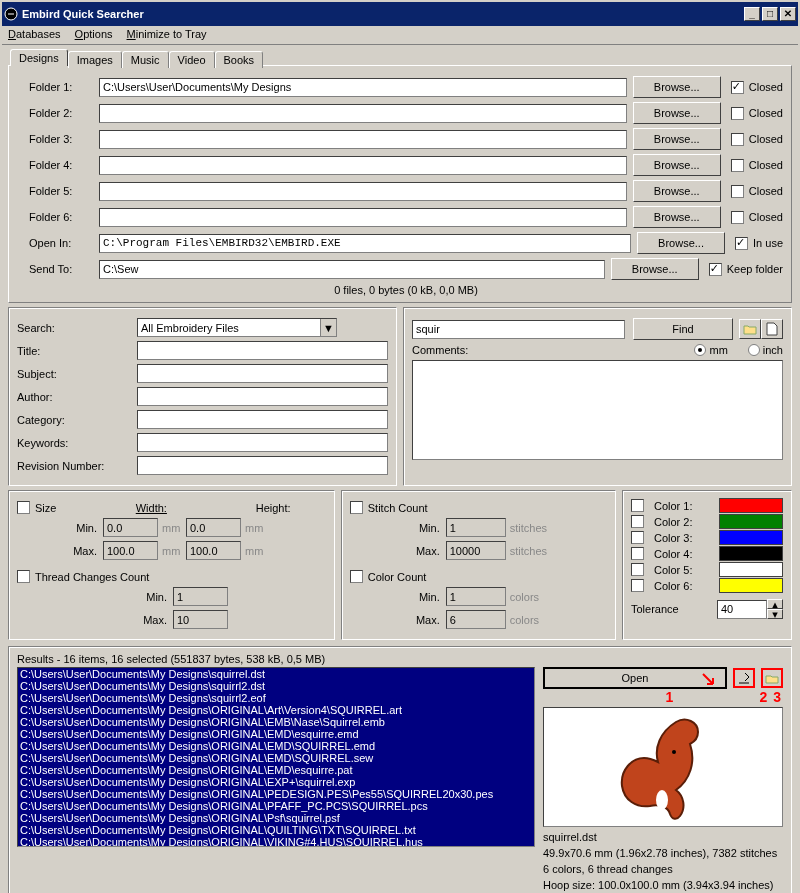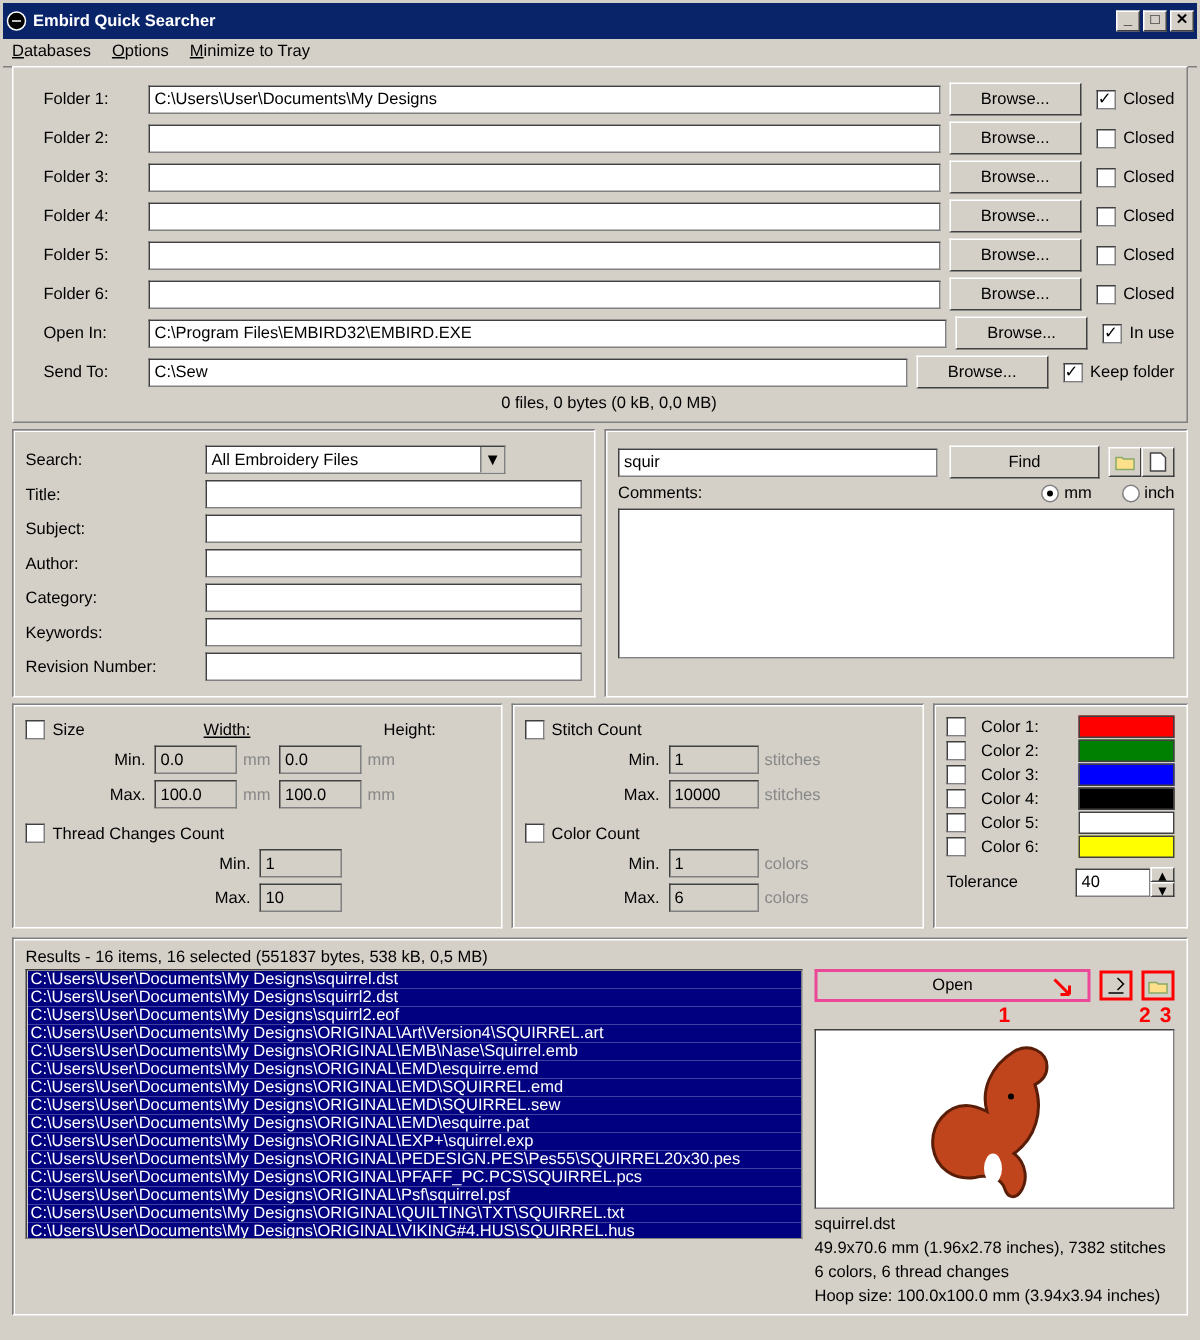--- a/index.html
+++ b/index.html
@@ -57,20 +57,27 @@
     <span class="winbtn">□</span>
     <span class="winbtn">✕</span>
   </div>
 
   <div class="menubar">
     <span class="menuitem">Databases</span>
     <span class="menuitem">Options</span>
     <span class="menuitem">Minimize to Tray</span>
   </div>
 
+  <div class="tabbar">
+    <div class="tab active">Designs</div>
+    <div class="tab">Images</div>
+    <div class="tab">Music</div>
+    <div class="tab">Video</div>
+    <div class="tab">Books</div>
+  </div>
 
   <div class="panel" style="margin-top:-1px;padding-left:20px;">
     <div id="folder-rows">
         <div class="row">
        <span class="lbl">Folder 1:</span>
        <input class="textbox" style="flex: 1 1 0%;" value="C:\Users\User\Documents\My Designs">
        <span style="width:6px"></span>
        <button class="btn btn-wide">Browse...</button>
        <span style="width:10px"></span>
        <span class="check on"></span>
@@ -117,21 +124,21 @@
        <input class="textbox" style="flex: 1 1 0%;" value="">
        <span style="width:6px"></span>
        <button class="btn btn-wide">Browse...</button>
        <span style="width:10px"></span>
        <span class="check "></span>
        <span>Closed</span>
      </div>
       </div>
     <div class="row">
       <span class="lbl">Open In:</span>
-      <input class="textbox" style="flex: 1 1 0%;" value="C:\Program Files\EMBIRD32\EMBIRD.EXE">
+      <input class="textbox" style="flex: 1 1 0%; font-family: Liberation Mono, monospace;" value="C:\Program Files\EMBIRD32\EMBIRD.EXE">
       <span style="width:6px"></span>
       <button class="btn btn-wide">Browse...</button>
       <span style="width:10px"></span>
       <span class="check on"></span>
       <span>In use</span>
     </div>
     <div class="row">
       <span class="lbl">Send To:</span>
       <input class="textbox" style="flex: 1 1 0%;" value="C:\Sew">
       <span style="width:6px"></span>
@@ -345,21 +352,21 @@
             <div class="list-item">C:\Users\User\Documents\My Designs\ORIGINAL\EXP+\squirrel.exp</div>
             <div class="list-item">C:\Users\User\Documents\My Designs\ORIGINAL\PEDESIGN.PES\Pes55\SQUIRREL20x30.pes</div>
             <div class="list-item">C:\Users\User\Documents\My Designs\ORIGINAL\PFAFF_PC.PCS\SQUIRREL.pcs</div>
             <div class="list-item">C:\Users\User\Documents\My Designs\ORIGINAL\Psf\squirrel.psf</div>
             <div class="list-item">C:\Users\User\Documents\My Designs\ORIGINAL\QUILTING\TXT\SQUIRREL.txt</div>
             <div class="list-item">C:\Users\User\Documents\My Designs\ORIGINAL\VIKING#4.HUS\SQUIRREL.hus</div>
           </div>
       </div>
       <div style="width:240px;">
         <div style="display:flex;gap:6px; align-items:center; position:relative;">
-          <button class="btn" style="flex:1; border:2px solid #ec4899; position:relative;">
+          <button class="btn" style="flex:1; border:2px solid #000000; position:relative;">
             <span>Open</span>
             <svg width="20" height="20" style="position:absolute; right:4px; top:3px;">
                 <path d="M2 2 L12 12 M12 12 L12 6 M12 12 L6 12" stroke="#f00" stroke-width="2" fill="none"></path>
               </svg>
           </button>
           <span class="small-icon-btn" style="border:2px solid #f00">
               <svg width="14" height="14">
                 <path d="M2 12h10 M8 2l4 4-4 4" stroke="#000" fill="none"></path>
               </svg>
             </span>

